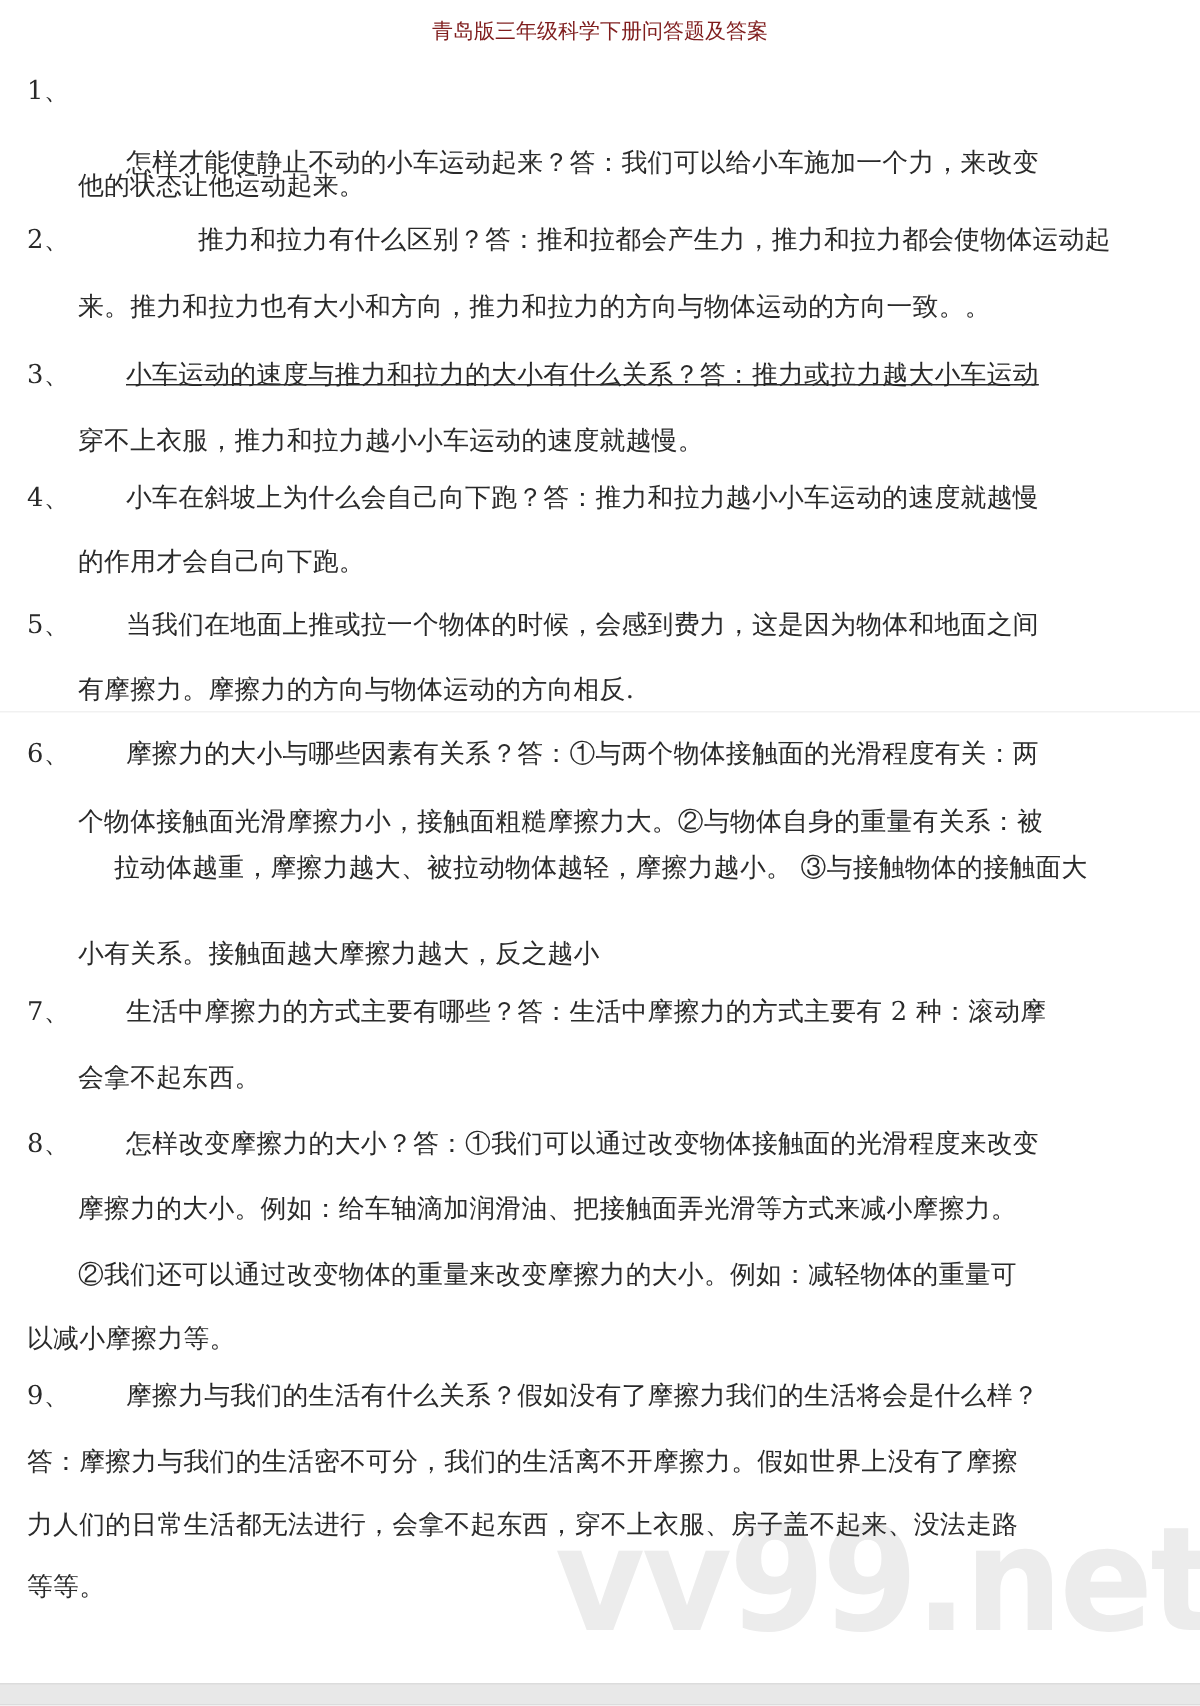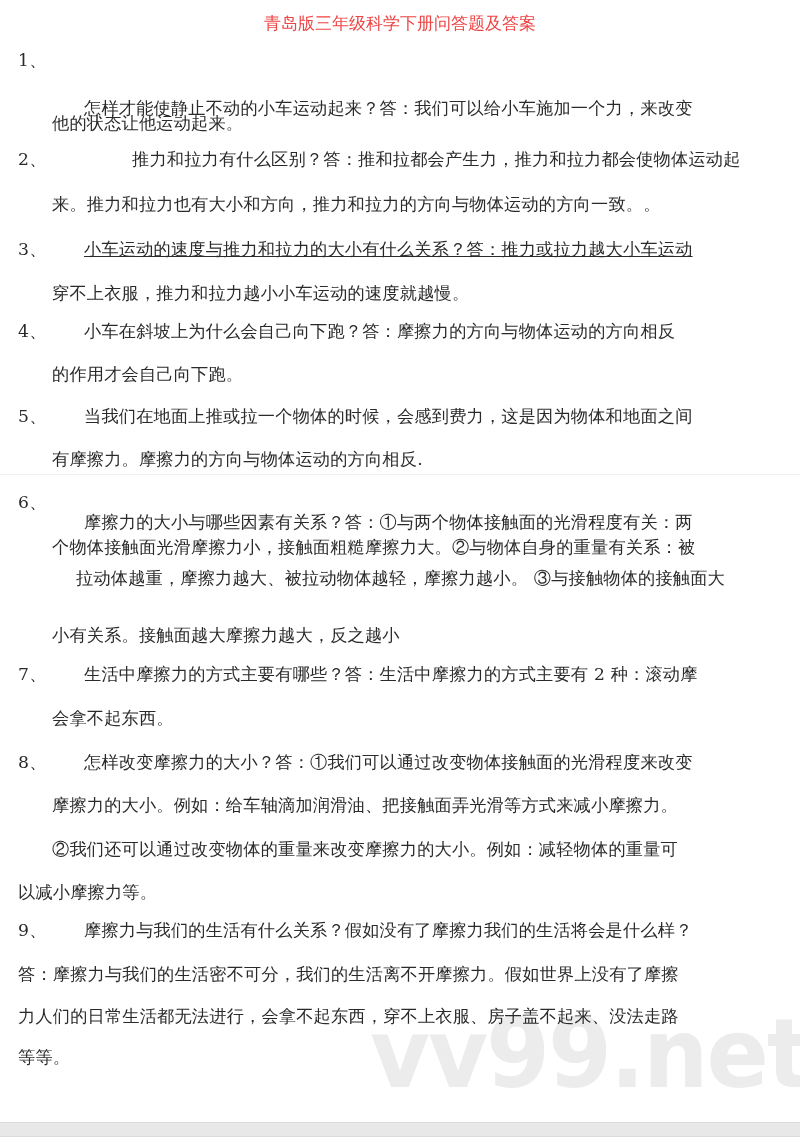--- a/index.html
+++ b/index.html
@@ -6,21 +6,21 @@
     body {
       width: 800px; height: 1137px; overflow: hidden;
       background: #ffffff;
       font-family: "DejaVu Serif", "Liberation Serif", serif;
       color: #2b2b2b;
       position: relative;
     }
     .page { position: absolute; left: 0; top: 0; width: 800px; height: 1133px; }
     .title {
       position: absolute; top: 12px; left: 0; width: 800px;
-      text-align: center; font-size: 17px; color: #ef4444;
+      text-align: center; font-size: 14px; color: #7f1d1d;
     }
     .line {
       position: absolute; font-size: 17.2px; white-space: nowrap;
       letter-spacing: 0.2px; color: #2a2a2a;
     }
     .num { position: absolute; left: 18px; }
     .watermark {
       position: absolute; left: 370px; top: 1000px;
       font-family: "DejaVu Sans", "Liberation Sans", sans-serif;
       font-weight: bold; font-size: 92px; color: #ececec;
@@ -51,29 +51,29 @@
 
     <span class="line num" style="top:147px;">2、</span>
     <span class="line" style="top:147px; left:84px;margin-left:48px;">推力和拉力有什么区别？答：推和拉都会产生力，推力和拉力都会使物体运动起</span>
     <span class="line" style="top:192px; left:52px;">来。推力和拉力也有大小和方向，推力和拉力的方向与物体运动的方向一致。。</span>
 
     <span class="line num" style="top:237px;">3、</span>
     <span class="line" style="top:237px; left:84px;text-decoration:underline;">小车运动的速度与推力和拉力的大小有什么关系？答：推力或拉力越大小车运动</span>
     <span class="line" style="top:281px; left:52px;">穿不上衣服，推力和拉力越小小车运动的速度就越慢。</span>
 
     <span class="line num" style="top:319px;">4、</span>
-    <span class="line" style="top:319px; left:84px;">小车在斜坡上为什么会自己向下跑？答：摩擦力的方向与物体运动的方向相反</span>
+    <span class="line" style="top:319px; left:84px;">小车在斜坡上为什么会自己向下跑？答：推力和拉力越小小车运动的速度就越慢</span>
     <span class="line" style="top:362px; left:52px;">的作用才会自己向下跑。</span>
 
     <span class="line num" style="top:404px;">5、</span>
     <span class="line" style="top:404px; left:84px;">当我们在地面上推或拉一个物体的时候，会感到费力，这是因为物体和地面之间</span>
     <span class="line" style="top:447px; left:52px;">有摩擦力。摩擦力的方向与物体运动的方向相反.</span>
 
     <span class="line num" style="top:490px;">6、</span>
-    <span class="line" style="top:490px; left:84px;margin-top:20px;">摩擦力的大小与哪些因素有关系？答：①与两个物体接触面的光滑程度有关：两</span>
+    <span class="line" style="top:490px; left:84px;">摩擦力的大小与哪些因素有关系？答：①与两个物体接触面的光滑程度有关：两</span>
     <span class="line" style="top:535px; left:52px;">个物体接触面光滑摩擦力小，接触面粗糙摩擦力大。②与物体自身的重量有关系：被</span>
     <span class="line" style="top:566px; left:52px;margin-left:24px;">拉动体越重，摩擦力越大、被拉动物体越轻，摩擦力越小。 ③与接触物体的接触面大</span>
     <span class="line" style="top:623px; left:52px;">小有关系。接触面越大摩擦力越大，反之越小</span>
 
     <span class="line num" style="top:662px;">7、</span>
     <span class="line" style="top:662px; left:84px;">生活中摩擦力的方式主要有哪些？答：生活中摩擦力的方式主要有 2 种：滚动摩</span>
     <span class="line" style="top:706px; left:52px;">会拿不起东西。</span>
 
     <span class="line num" style="top:750px;">8、</span>
     <span class="line" style="top:750px; left:84px;">怎样改变摩擦力的大小？答：①我们可以通过改变物体接触面的光滑程度来改变</span>

